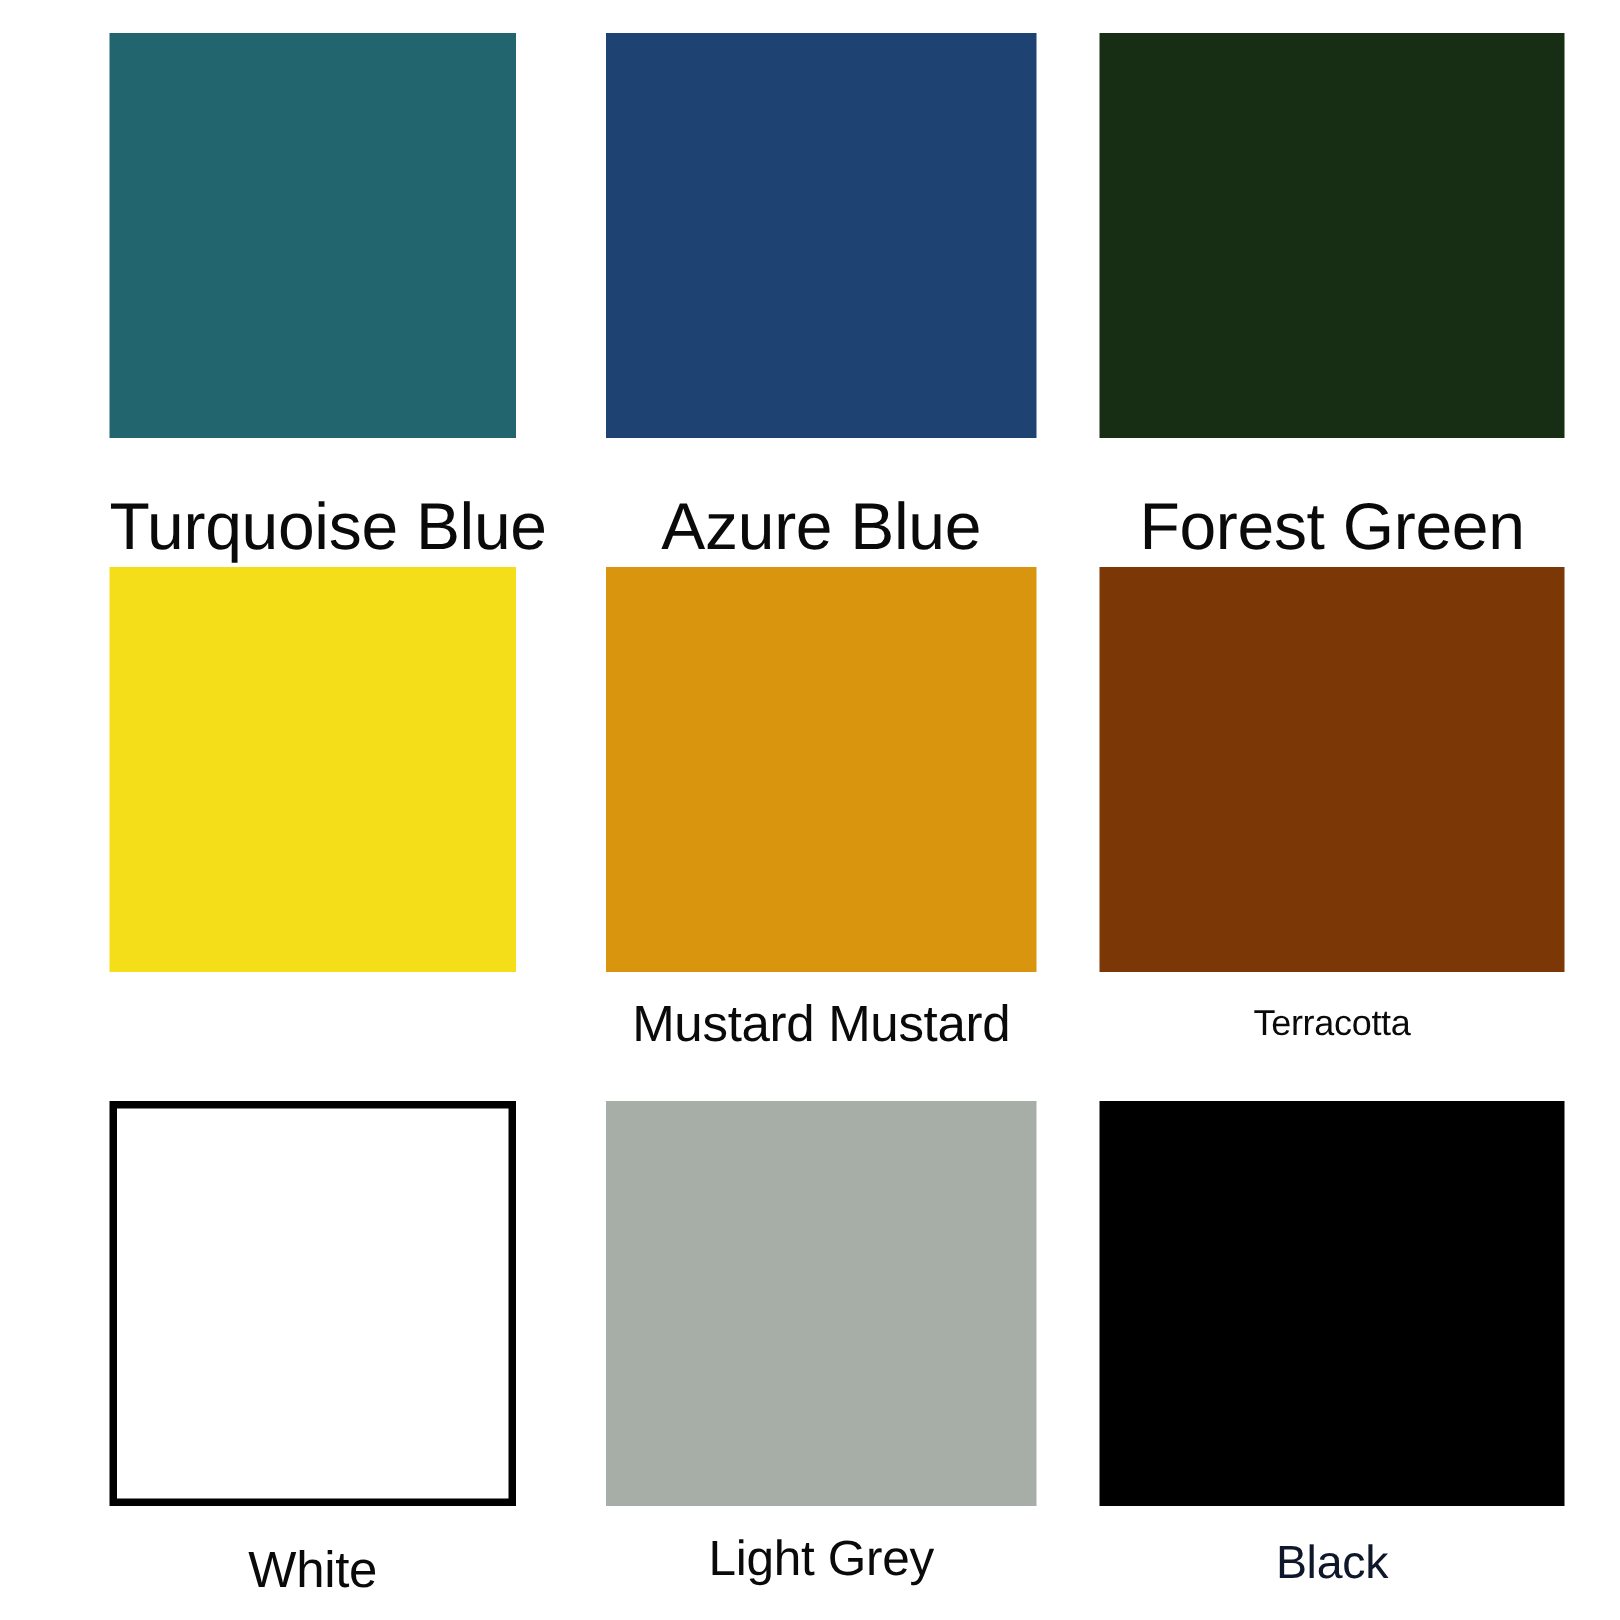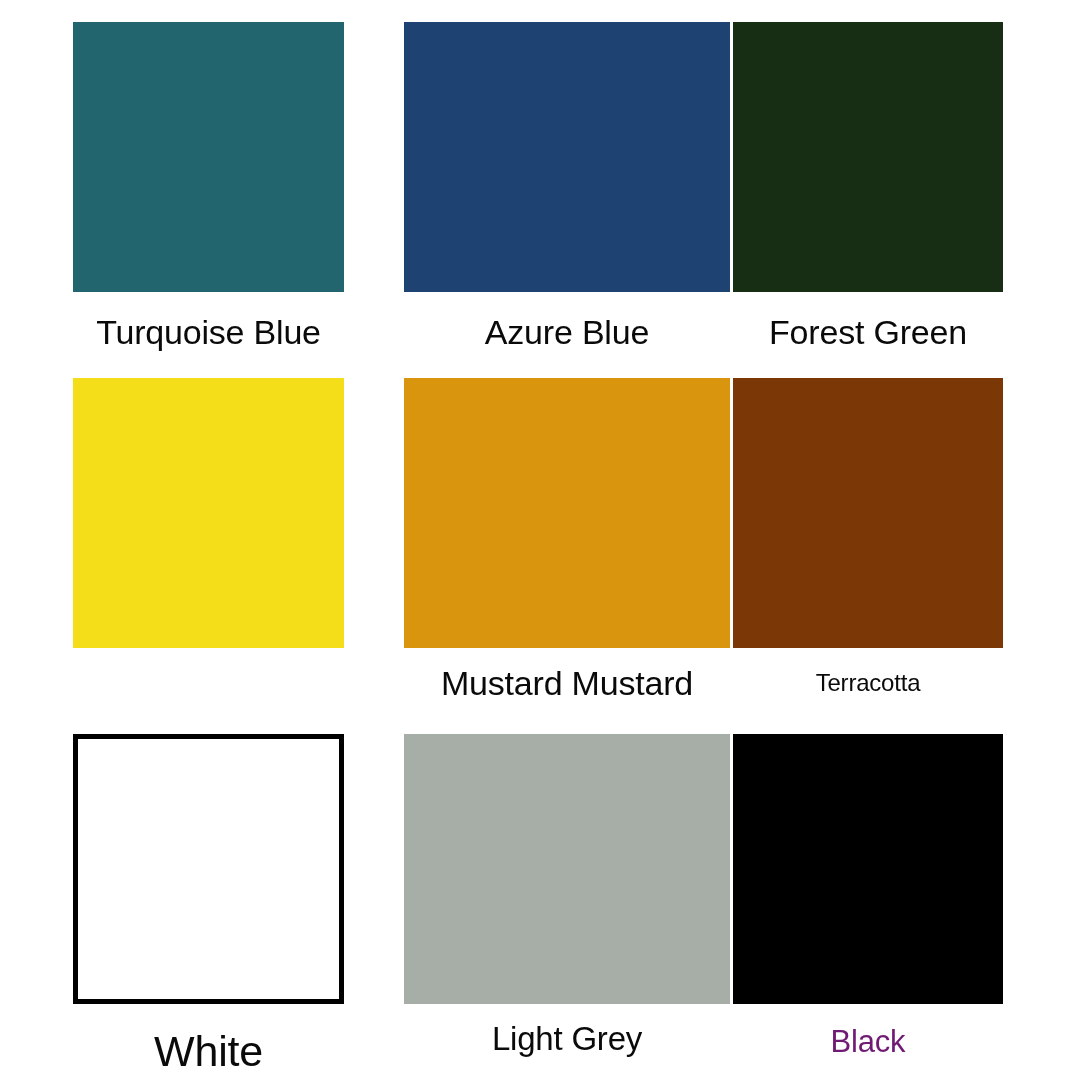--- a/index.html
+++ b/index.html
@@ -39,40 +39,40 @@
     color: #0a0a0a;
     font-family: "Liberation Sans", sans-serif;
     font-weight: 400;
     letter-spacing: -0.2px;
     white-space: nowrap;
     line-height: 1;
   }
 
   
   .col-0 { left: 73px;  width: 271px; }
-  .col-1 { left: 404px; width: 326px; }
-  .col-2 { left: 733px; width: 270px; }
+  .col-1 { left: 404px; width: 287px; }
+  .col-2 { left: 733px; width: 310px; }
 
   
   .row-0 { top: 22px;  }
   .row-1 { top: 378px; }
   .row-2 { top: 734px; }
 
   .row-0 .swatch-chip { height: 270px; }
   .row-1 .swatch-chip { height: 270px; }
   .row-2 .swatch-chip { height: 270px; }
 
   
-  .row-0 .swatch-label { top: 293px; font-size: 34px; }
+  .row-0 .swatch-label { top: 308px; font-size: 44px; }
   .row-1 .swatch-label { top: 288px; font-size: 34px; }
   .row-2 .swatch-label { top: 290px; font-size: 32px; }
 
   
   .cell-r1c2 .swatch-label { top: 293px; font-size: 24px; }
-  .cell-r2c0 .swatch-label { top: 296px; font-size: 43px; }
+  .cell-r2c0 .swatch-label { top: 296px; font-size: 34px; }
   .cell-r2c1 .swatch-label { top: 288px; font-size: 33px; }
   .cell-r2c2 .swatch-label { top: 292px; font-size: 31px; }
 
   
   .chip-outlined {
     border: 5px solid #000000;
     background: #ffffff;
   }
 </style>
 </head>
@@ -114,16 +114,16 @@
     <div class="swatch-label" style="color: rgb(10, 10, 10);">White</div>
   </div>
 
   <div class="swatch-cell col-1 row-2 cell-r2c1">
     <div class="swatch-chip" style="background-color: rgb(167, 173, 167);"></div>
     <div class="swatch-label" style="color: rgb(10, 10, 10);">Light Grey</div>
   </div>
 
   <div class="swatch-cell col-2 row-2 cell-r2c2">
     <div class="swatch-chip" style="background-color: rgb(0, 0, 0);"></div>
-    <div class="swatch-label" style="color: #701a75;">Black</div>
+    <div class="swatch-label" style="color: #0f172a;">Black</div>
   </div>
 
 </div>
 
 </body></html>

